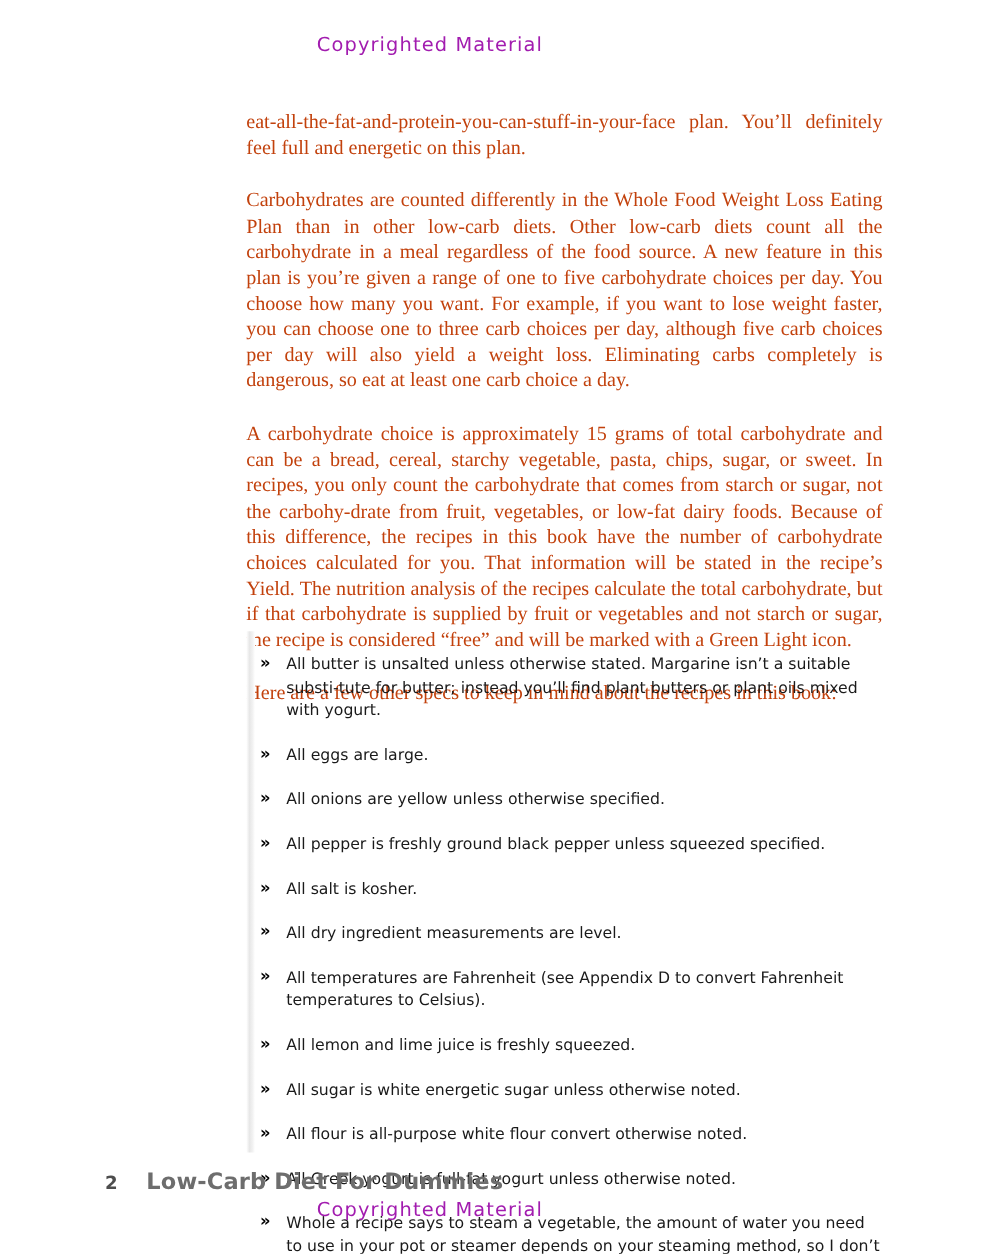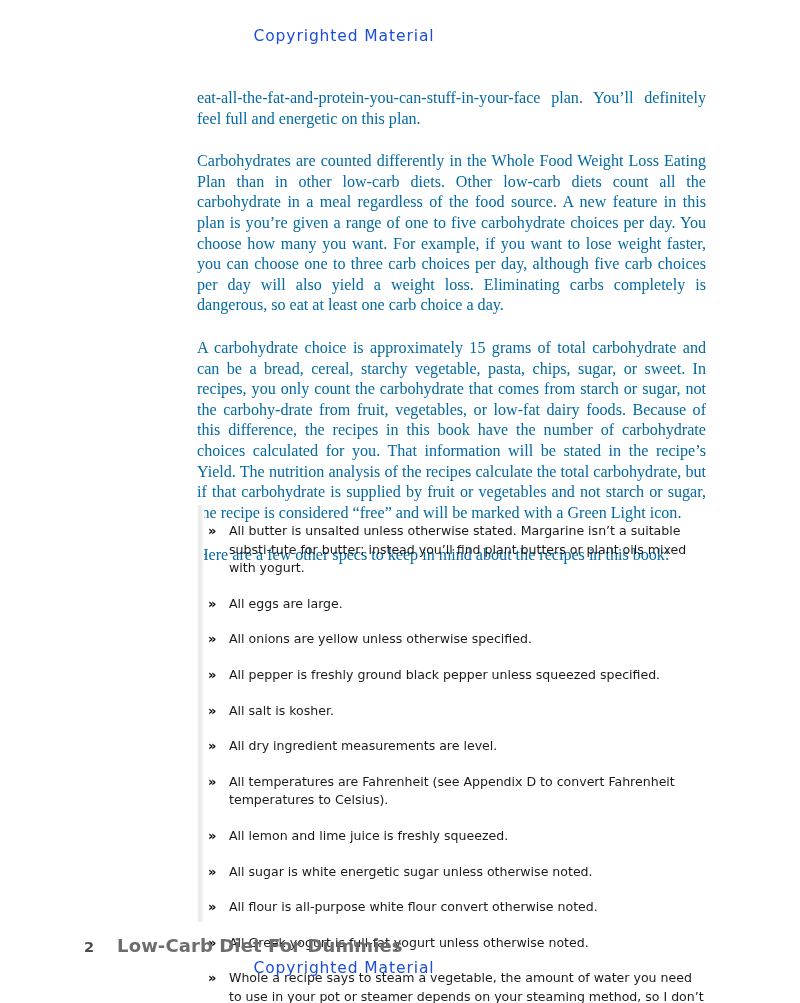--- a/index.html
+++ b/index.html
@@ -26,21 +26,21 @@
 
   
   .watermark {
     position: absolute;
     left: 0;
     width: 688px;
     text-align: center;
     font-family: "DejaVu Sans", "Liberation Sans", sans-serif;
     font-size: 15.5px;
     letter-spacing: 0.9px;
-    color: #1d4ed8;
+    color: #a21caf;
     white-space: nowrap;
   }
   .watermark-top { top: 27px; }
   .watermark-bottom { top: 959px; }
 
   
   .content {
     position: absolute;
     left: 197px;
     top: 88px;
@@ -48,21 +48,21 @@
   }
 
   p.body-para {
     margin: 0 0 22px 0;
     font-family: "Liberation Serif", "DejaVu Serif", serif;
     font-size: 16.1px;
     line-height: 20.6px;
     text-align: justify;
     text-justify: inter-word;
     hyphens: none;
-    color: #0369a1;
+    color: #c2410c;
   }
   p.body-para:last-of-type { margin-bottom: 0; }
   p.body-para.no-justify { text-align: left; }
 
   
   .spec-list-wrap {
     position: absolute;
     left: 197px;
     top: 505px;
     width: 509px;

